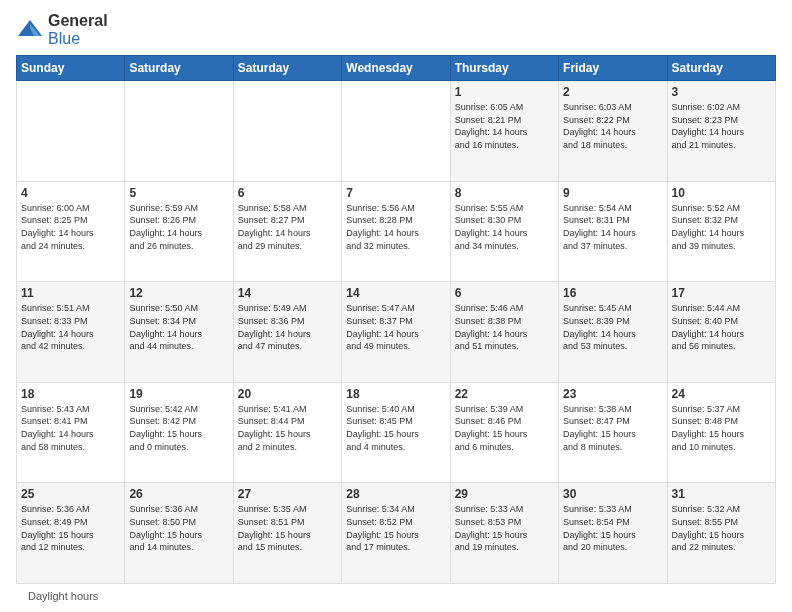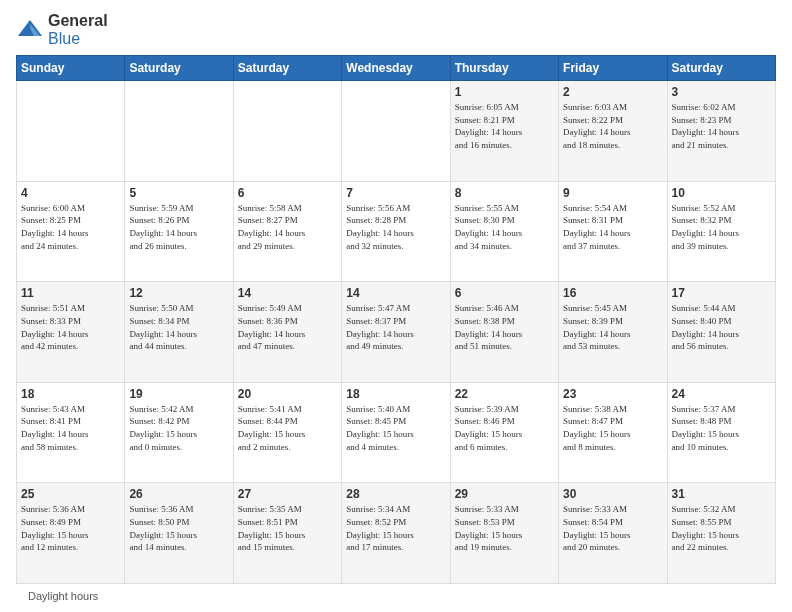--- a/index.html
+++ b/index.html
@@ -94,21 +94,20 @@
     .day-num {
       font-size: 12px;
       font-weight: bold;
       display: block;
       margin-bottom: 2px;
     }
     .day-info {
       font-size: 9px;
       line-height: 1.4;
       color: #333;
-      font-family: Liberation Serif, serif;
     }
     .footer {
       margin-top: 6px;
       font-size: 11px;
       color: #555;
       text-align: left;
       padding-left: 12px;
     }
     .empty-cell {
       background: #fff;

